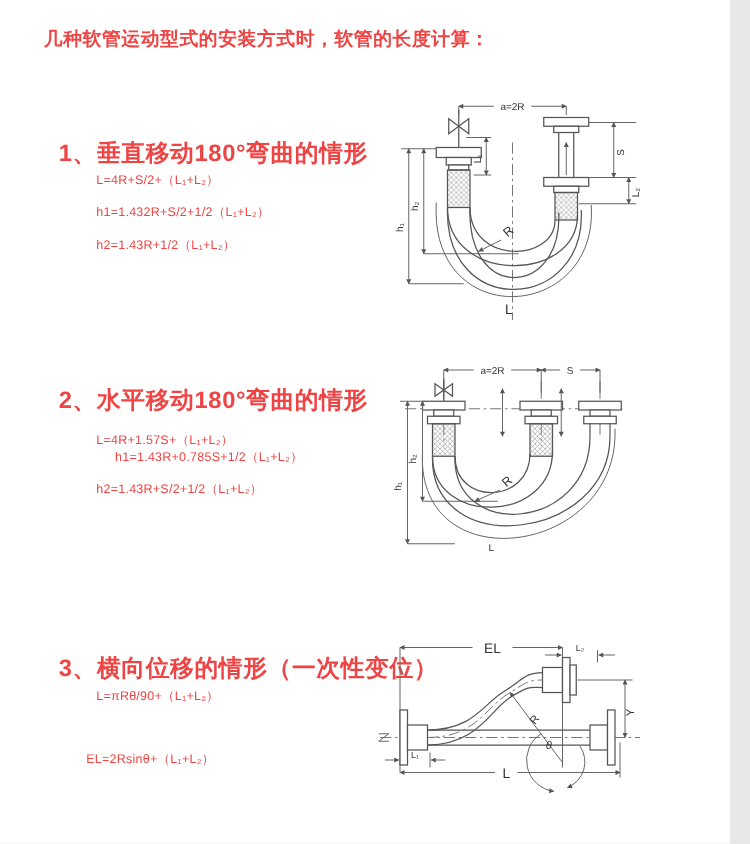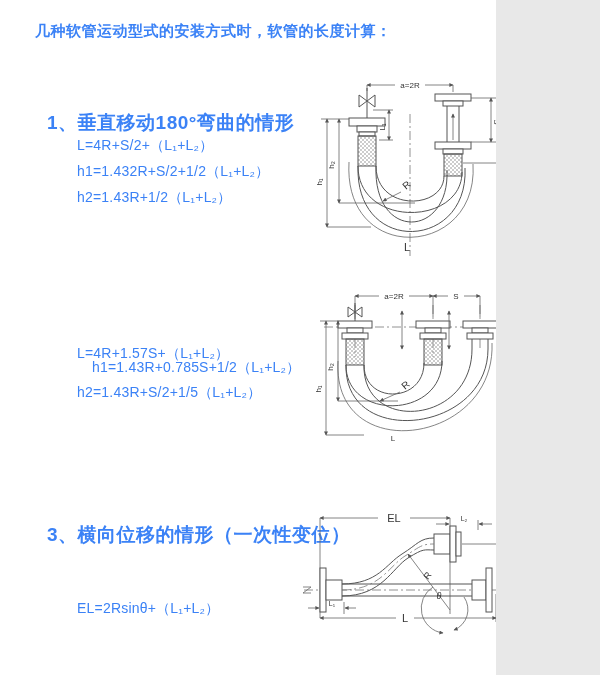--- a/index.html
+++ b/index.html
@@ -1,21 +1,21 @@
 <!DOCTYPE html>
 <html><head>
 <meta charset="utf-8">
 <style>
   html,body{margin:0;padding:0;background:#e8e8e8;}
-  .page{position:relative;width:496px;height:675px;background:#ffffff;overflow:hidden;
-        font-family:"Liberation Sans",sans-serif;color:#3b82f6;}
+  .page{position:relative;width:584px;height:675px;background:#ffffff;overflow:hidden;
+        font-family:"Liberation Sans",sans-serif;color:#ef4444;}
   .abs{position:absolute;white-space:nowrap;}
   .title{font-size:15px;font-weight:bold;letter-spacing:.5px;}
   .heading{font-size:19px;font-weight:bold;letter-spacing:.5px;}
-  .formula{font-size:14px;font-weight:500;letter-spacing:.2px;}
+  .formula{font-size:10px;font-weight:500;letter-spacing:.2px;}
   svg{position:absolute;overflow:visible;}
   svg .ln{stroke:#555;stroke-width:1;fill:none;}
   svg .thin{stroke:#666;stroke-width:.8;fill:none;}
   svg .cl{stroke:#777;stroke-width:.8;fill:none;stroke-dasharray:9 3 2 3;}
   svg .fit{stroke:#555;stroke-width:1;fill:#ffffff;}
   svg text{fill:#333;font-family:"Liberation Sans",sans-serif;}
   svg .dim{font-size:8px;}
   svg .big{font-size:11px;}
 </style>
 </head>
@@ -23,26 +23,28 @@
 
 <div class="page">
 
   <div class="abs title" style="left:35px;top:22px;">几种软管运动型式的安装方式时，软管的长度计算：</div>
 
   <div class="abs heading" style="left:47px;top:110px;">1、垂直移动180°弯曲的情形</div>
   <div class="abs formula" style="left:77px;top:137px;">L=4R+S/2+（L₁+L₂）</div>
   <div class="abs formula" style="left:77px;top:163px;">h1=1.432R+S/2+1/2（L₁+L₂）</div>
   <div class="abs formula" style="left:77px;top:189px;">h2=1.43R+1/2（L₁+L₂）</div>
 
+  <div class="abs heading" style="left:47px;top:307px;">2、水平移动180°弯曲的情形</div>
   <div class="abs formula" style="left:77px;top:345px;">L=4R+1.57S+（L₁+L₂）</div>
   <div class="abs formula" style="left:92px;top:359px;">h1=1.43R+0.785S+1/2（L₁+L₂）</div>
-  <div class="abs formula" style="left:77px;top:384px;">h2=1.43R+S/2+1/5（L₁+L₂）</div>
+  <div class="abs formula" style="left:77px;top:384px;">h2=1.43R+S/2+1/2（L₁+L₂）</div>
 
   <div class="abs heading" style="left:47px;top:522px;">3、横向位移的情形（一次性变位）</div>
-  <div class="abs formula" style="left:77px;top:600px;">EL=2Rsinθ+（L₁+L₂）</div>
+  <div class="abs formula" style="left:77px;top:550px;">L=πRθ/90+（L₁+L₂）</div>
+  <div class="abs formula" style="left:69px;top:600px;">EL=2Rsinθ+（L₁+L₂）</div>
 
   <svg style="left:313px;top:70px;" width="270" height="190" viewBox="0 0 270 190">
     <defs>
       <marker id="a1" viewBox="0 0 10 10" refX="9" refY="5" markerWidth="8" markerHeight="5" orient="auto-start-reverse">
         <path d="M0,0 L10,5 L0,10 z" fill="#555"></path>
       </marker>
       <pattern id="hp1" width="4" height="4" patternUnits="userSpaceOnUse">
         <path d="M0,4 L4,0 M0,0 L4,4" stroke="#999" stroke-width="0.5"></path>
       </pattern>
     </defs>

